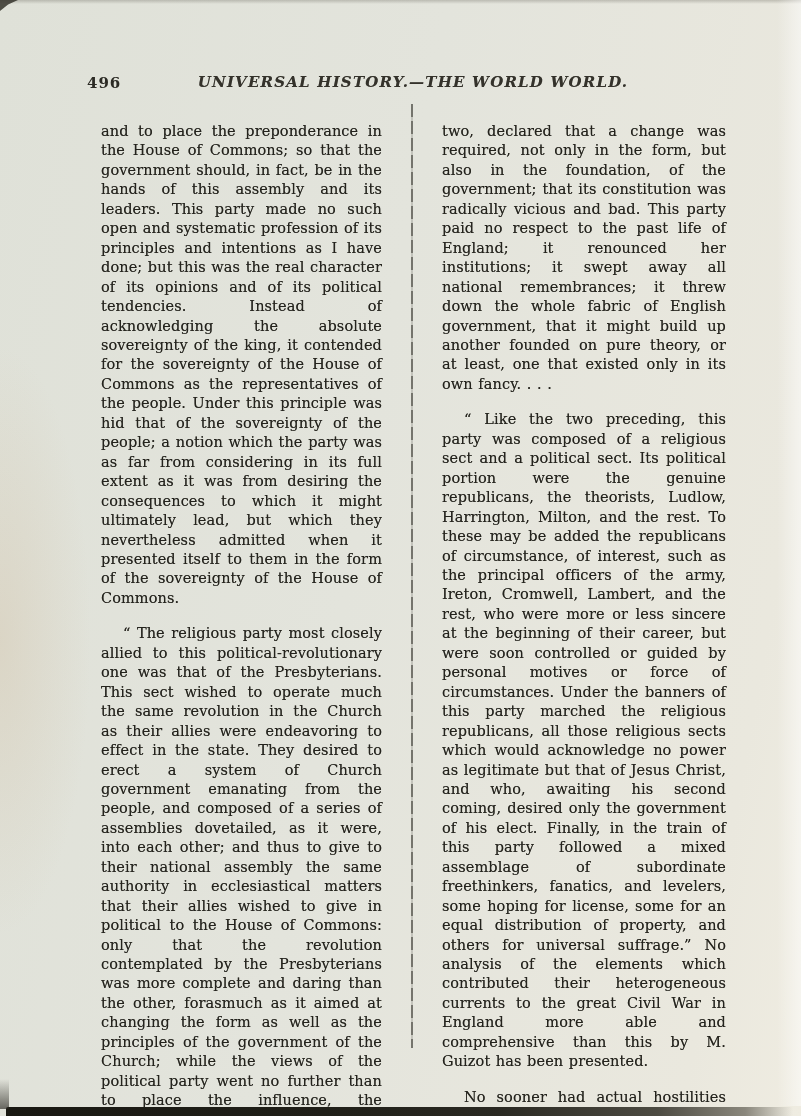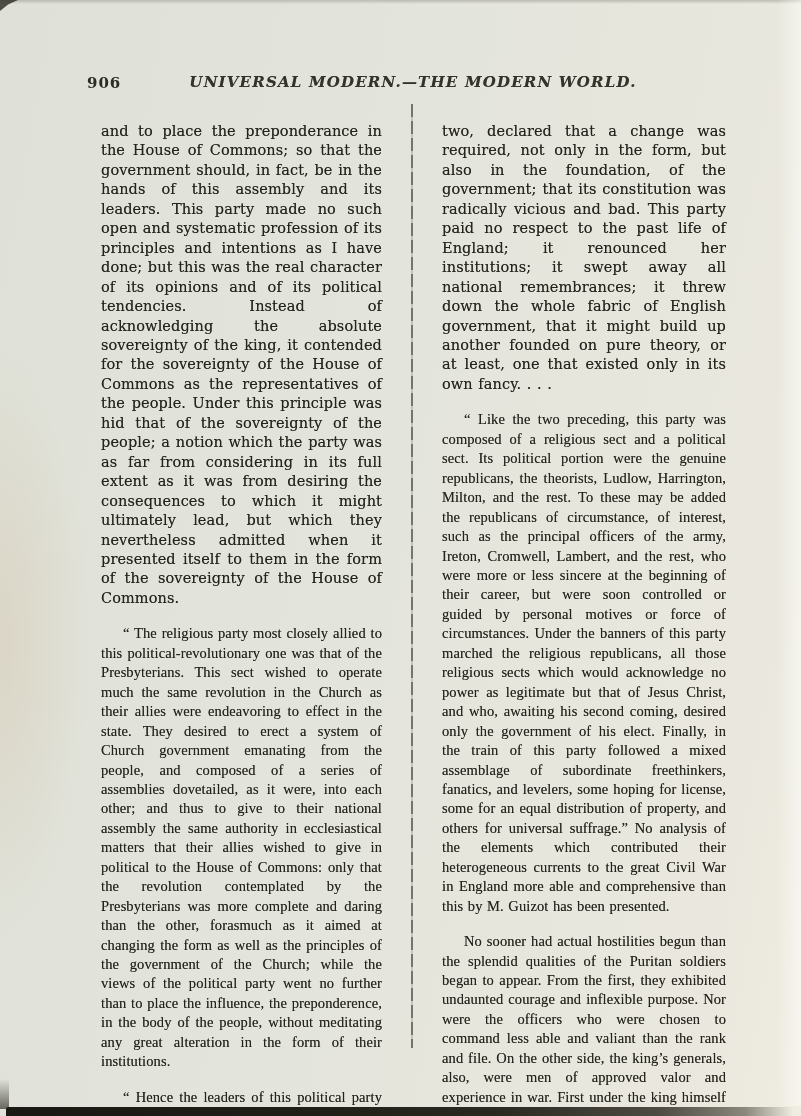--- a/index.html
+++ b/index.html
@@ -54,21 +54,21 @@
     line-height: 19.45px;
     text-align: justify;
     letter-spacing: 0.1px;
     word-spacing: 0.8px;
     color: #24231d;
     text-shadow: 0 0 0.5px rgba(30,29,24,0.55);
   }
   .column.left  { left: 85px; }
   .column.right { left: 426px; width: 316px; }
   .para { margin: 16px; }
-  .para.indent { text-indent: 22px; font-family: Liberation Serif, serif; }
+  .para.indent { text-indent: 22px; }
   .para.justify-last { text-align-last: justify; }
 
   .column-divider {
     position: absolute;
     left: 411px;
     top: 104px;
     width: 1.5px;
     height: 944px;
     background: repeating-linear-gradient(
       180deg,
@@ -101,22 +101,22 @@
     position: absolute; top: 0; right: 0; bottom: 10px; width: 24px;
     background: linear-gradient(to left, rgba(255,255,255,0.5), rgba(255,255,255,0));
   }
 </style>
 </head>
 <body>
 
 <div class="scan-page">
 
   <div class="page-header">
-    <span class="page-number">906</span>
-    <span class="page-title">UNIVERSAL MODERN.—THE MODERN WORLD.</span>
+    <span class="page-number">496</span>
+    <span class="page-title">UNIVERSAL HISTORY.—THE WORLD WORLD.</span>
   </div>
 
   <div class="column left">
     <p class="para">and to place the preponderance in the House of Commons; so that the government should, in fact, be in the hands of this assembly and its leaders. This party made no such open and systematic profession of its principles and intentions as I have done; but this was the real character of its opinions and of its political tendencies. Instead of acknowledging the absolute sovereignty of the king, it contended for the sovereignty of the House of Commons as the representatives of the people. Under this principle was hid that of the sovereignty of the people; a notion which the party was as far from considering in its full extent as it was from desiring the consequences to which it might ultimately lead, but which they nevertheless admitted when it presented itself to them in the form of the sovereignty of the House of Commons.</p>
     <p class="para indent">“ The religious party most closely allied to this political-revolutionary one was that of the Presbyterians. This sect wished to operate much the same revolution in the Church as their allies were endeavoring to effect in the state. They desired to erect a system of Church government emanating from the people, and composed of a series of assemblies dovetailed, as it were, into each other; and thus to give to their national assembly the same authority in ecclesiastical matters that their allies wished to give in political to the House of Commons: only that the revolution contemplated by the Presbyterians was more complete and daring than the other, forasmuch as it aimed at changing the form as well as the principles of the government of the Church; while the views of the political party went no further than to place the influence, the preponderence, in the body of the people, without meditating any great alteration in the form of their institutions.</p>
     <p class="para indent">“ Hence the leaders of this political party were not all favorable to the Presbyterian organization of the Church. Hampden and Hollis, as well as some others, it appears, would have given the preference to a moderate episcopacy, confined strictly to ecclesiastical functions, with a greater extent of liberty of conscience. They were obliged, however, to give way, as they could do nothing without the assistance of their fanatical allies.</p>
 
   </div>
 
   <div class="column-divider"></div>

